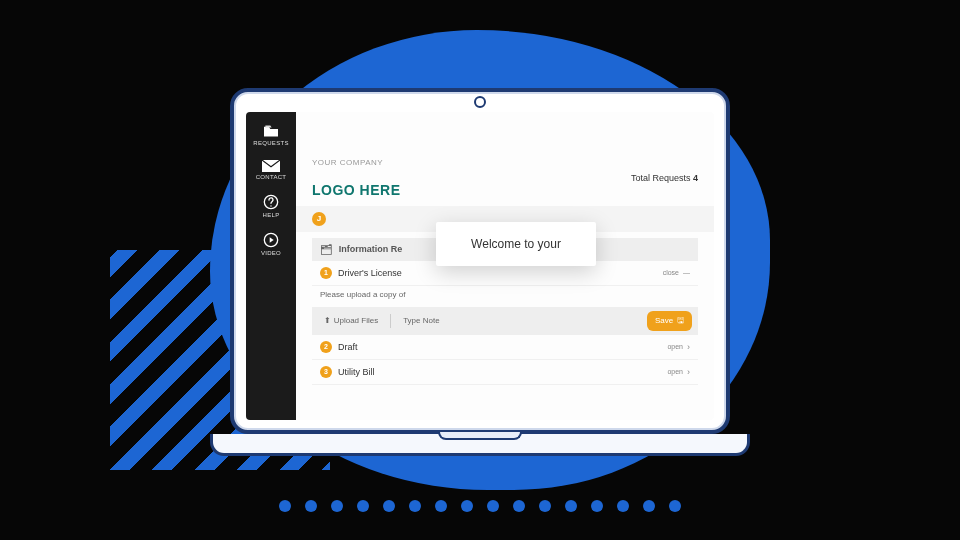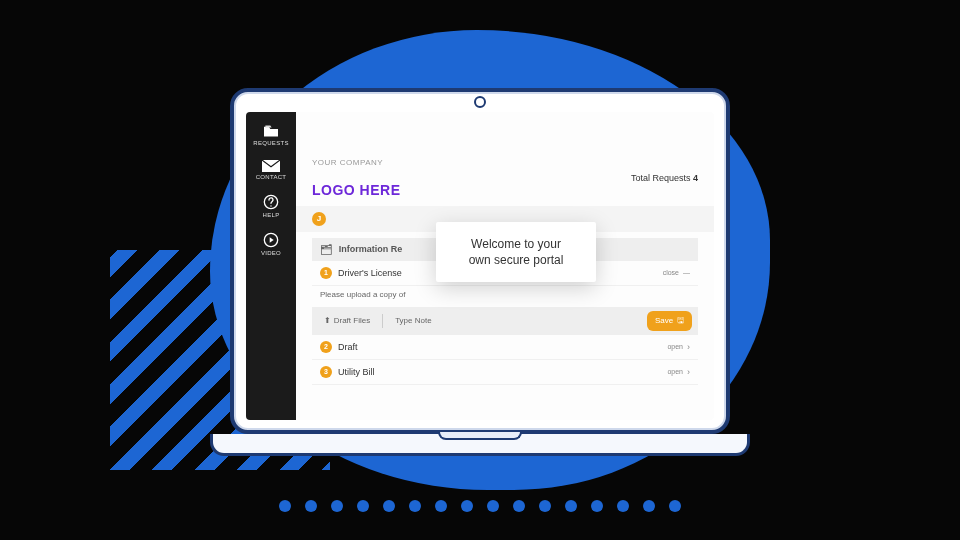--- a/index.html
+++ b/index.html
@@ -92,21 +92,21 @@
     display:flex;flex-direction:column;align-items:center;
     padding-top:6px;gap:2px;color:#fff;
   }
   .sbitem{width:100%;text-align:center;padding:6px 0;font-size:6px;letter-spacing:.3px;color:#ddd;}
   .sbitem svg{display:block;margin:0 auto 2px;}
   .sbitem.active{}
   
   .main {flex:1;background:#fdfdfd;display:flex;flex-direction:column;font-size:9px;color:#333;position:relative;justify-content:center;}
   .topbar{display:flex;justify-content:space-between;align-items:center;padding:10px 16px 8px;}
   .logo .l1{font-size:8px;color:#999;letter-spacing:.5px;}
-  .logo .l2{font-size:14px;color:#6d28d9;font-weight:700;letter-spacing:.5px;margin-top:15px;}
+  .logo .l2{font-size:14px;color:#0f766e;font-weight:700;letter-spacing:.5px;margin-top:15px;}
   .tot{font-size:9px;color:#333;}
   .infoband{background:#f4f4f4;padding:6px 16px;display:flex;align-items:center;gap:6px;font-size:8px;color:#555;}
   .avatar{width:14px;height:14px;border-radius:50%;background:#f0a11b;color:#fff;display:flex;align-items:center;justify-content:center;font-size:8px;font-weight:700;}
   .section{padding:0 16px;}
   .secthdr{background:#eeeeee;padding:6px 8px;margin-top:6px;font-size:9px;color:#555;font-weight:700;display:flex;align-items:center;gap:6px;}
   .row{display:flex;align-items:center;padding:6px 8px;border-bottom:1px solid #f0f0f0;font-size:9px;gap:6px;position:relative;}
   .numbadge{width:12px;height:12px;border-radius:50%;background:#f0a11b;color:#fff;font-size:7px;display:flex;align-items:center;justify-content:center;font-weight:700;}
   .rowact{position:absolute;right:8px;font-size:7px;color:#888;display:flex;align-items:center;gap:4px;}
   .note{font-size:8px;color:#666;padding:4px 8px;}
   .toolbar{background:#eeeeee;padding:4px 6px;display:flex;align-items:center;gap:6px;margin-top:4px;}
@@ -193,21 +193,21 @@
             <span>Driver's License</span>
             <span class="rowact">
               <span>close</span>
               <span>—</span>
             </span>
           </div>
           <div class="note">Please upload a copy of</div>
           <div class="toolbar">
             <div class="btn">
               <span>⬆</span>
-              <span>Draft Files</span>
+              <span>Upload Files</span>
             </div>
             <div class="divider"></div>
             <div class="btn">
               <span>Type Note</span>
             </div>
             <div class="save">
               <span>Save</span>
               <span>🖫</span>
             </div>
           </div>
@@ -224,21 +224,20 @@
             <span>Utility Bill</span>
             <span class="rowact">
               <span>open</span>
               <span class="chev">›</span>
             </span>
           </div>
         </div>
 
         <div class="tooltip">
           <div>Welcome to your</div>
-          <div>own secure portal</div>
         </div>
       </div>
     </div>
   </div>
   <div class="base"></div>
 </div>
 
 <div class="dots">
   <div class="dot"></div>
   <div class="dot"></div>

